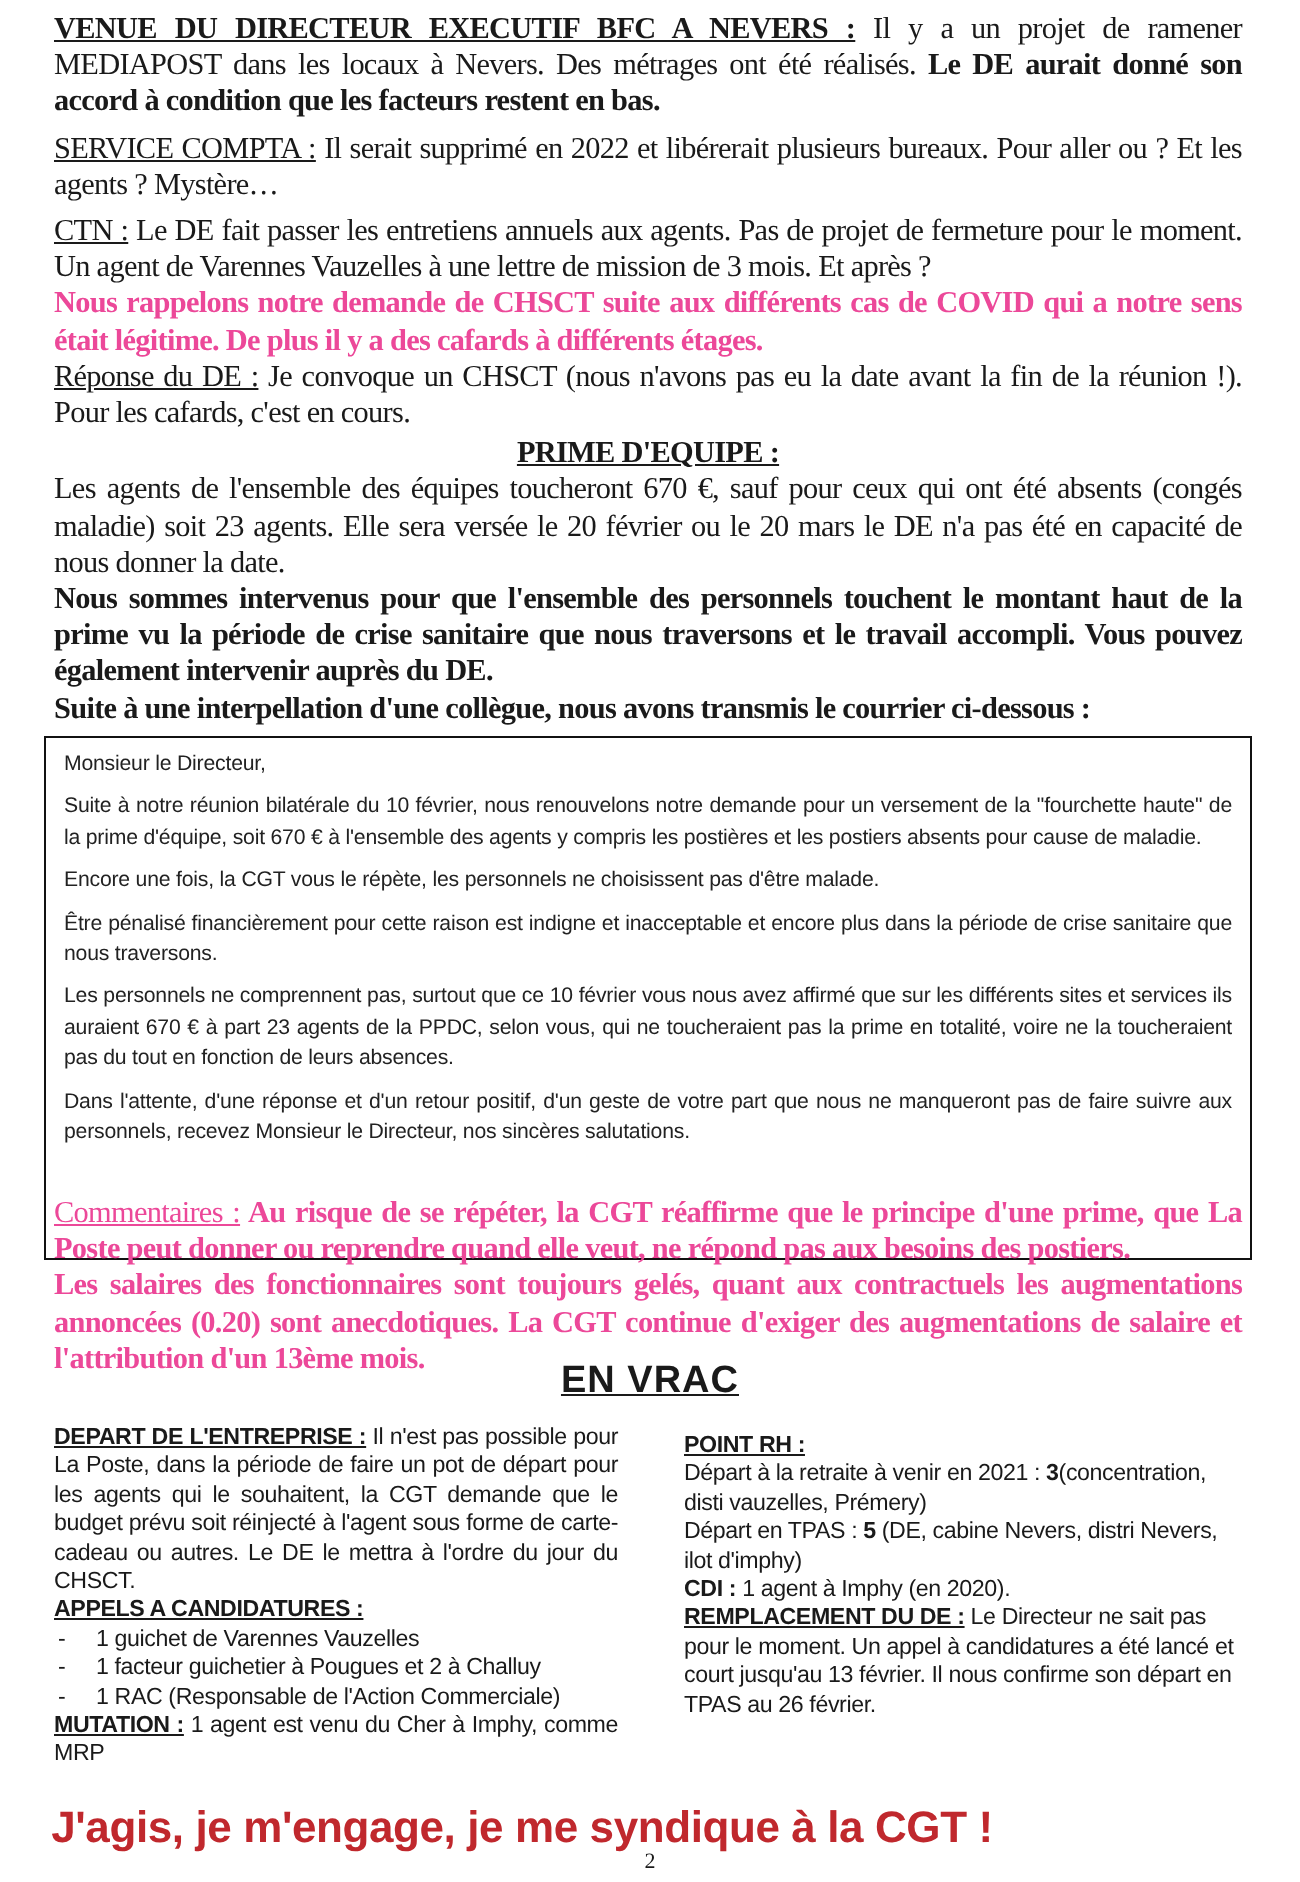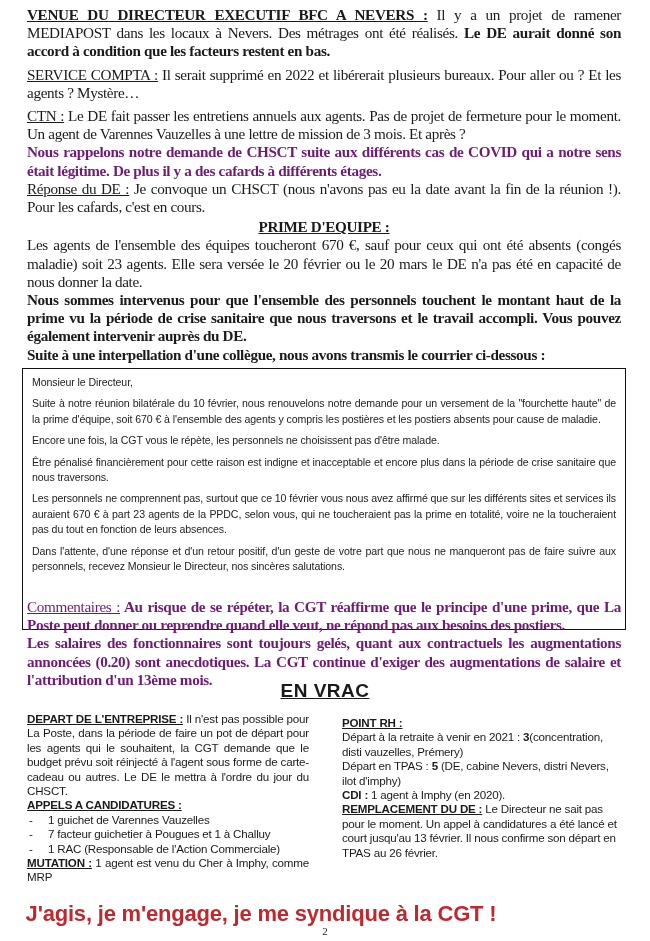--- a/index.html
+++ b/index.html
@@ -3,21 +3,21 @@
 <meta charset="utf-8">
 <style>
   html, body { margin: 0; padding: 0; background: #ffffff; }
   body { width: 650px; height: 941px; overflow: hidden; position: relative; color: #1a1a1a; }
   .page { position: absolute; left: 27px; top: 6px; width: 594px; }
   .serif { font-family: "Liberation Serif", "DejaVu Serif", serif; font-size: 15.2px; line-height: 18.2px; letter-spacing: -0.35px; }
   .para { margin: 0 0 5px 0; text-align: justify; }
   .para.tight { margin: 0; }
   .u { text-decoration: underline; }
   .b { font-weight: bold; }
-  .red { color: #701a75; }
+  .red { color: #ec4899; }
   .center-title { text-align: center; font-weight: bold; text-decoration: underline; margin: 2px 0 0 0; }
 
   .letter { position: absolute; left: 22px; top: 331px; width: 584px; height: 248px; border: 1.5px solid #111; padding: 6px 9px; 
             font-family: "Liberation Sans", "DejaVu Sans", sans-serif; font-size: 10.6px; line-height: 15.4px; color: #222; letter-spacing: -0.1px; margin-top: 37px; }
   .letter p { margin: 0 0 6px 0; text-align: justify; }
 
   .comments { position: absolute; left: 27px; top: 598px; width: 594px; }
 
   .vrac-title { position: absolute; left: 0; width: 650px; top: 680px; text-align: center;
                 font-family: "Liberation Sans", "DejaVu Sans", sans-serif; font-weight: bold; font-size: 19px; text-decoration: underline; letter-spacing: 0.5px; }
@@ -76,21 +76,21 @@
 
 <div class="vrac-title">EN VRAC</div>
 
 <div class="col-left sans">
   <p class="just">
     <span class="b u">DEPART DE L'ENTREPRISE :</span><span> Il n'est pas possible pour La Poste, dans la période de faire un pot de départ pour les agents qui le souhaitent, la CGT demande que le budget prévu soit réinjecté à l'agent sous forme de carte-cadeau ou autres. Le DE le mettra à l'ordre du jour du CHSCT.</span>
   </p>
   <p class="b u">APPELS A CANDIDATURES :</p>
   <ul class="dash">
     <li>1 guichet de Varennes Vauzelles</li>
-    <li>7 facteur guichetier à Pougues et 1 à Challuy</li>
+    <li>1 facteur guichetier à Pougues et 2 à Challuy</li>
     <li>1 RAC (Responsable de l'Action Commerciale)</li>
   </ul>
   <p class="just">
     <span class="b u">MUTATION :</span><span> 1 agent est venu du Cher à Imphy, comme MRP</span>
   </p>
 </div>
 
 <div class="col-right sans">
   <p class="b u">POINT RH :</p>
   <p>

